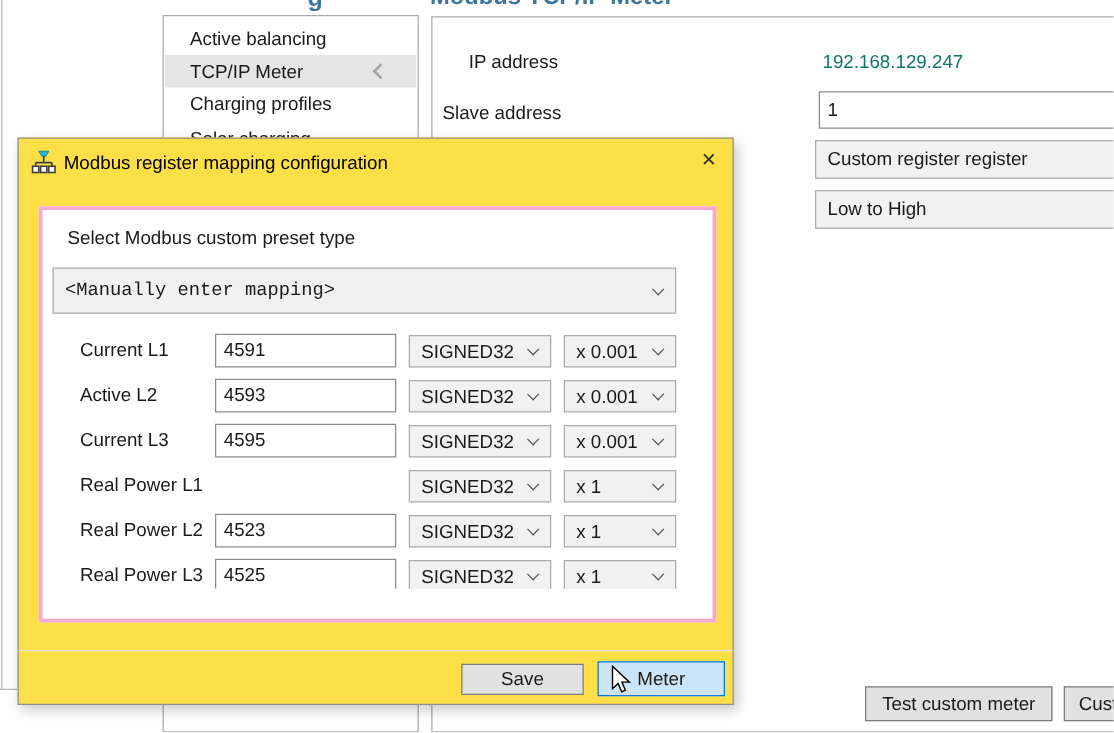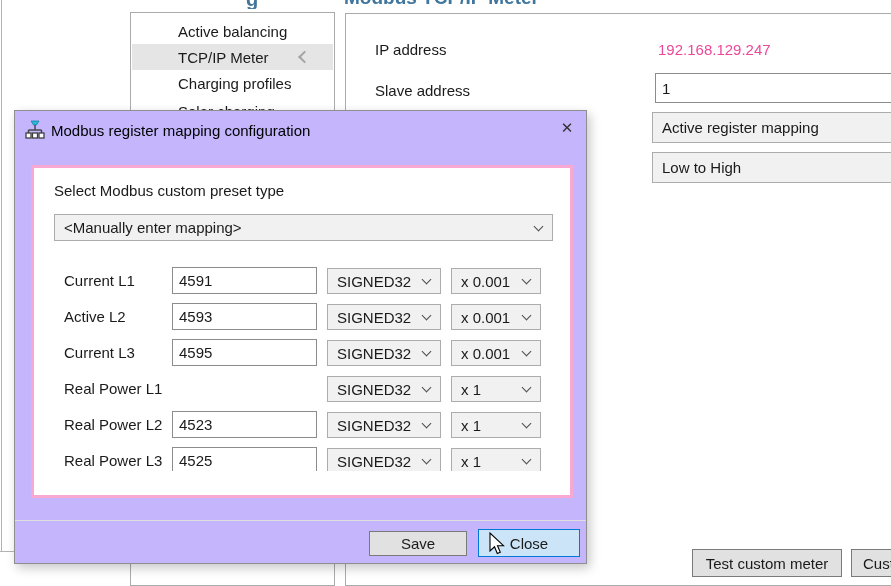--- a/index.html
+++ b/index.html
@@ -12,46 +12,46 @@
   .edge-h { position:absolute; left:0; top:551px; width:14px; height:1px; background:#b3b3b3; }
 
   .frag { position:absolute; overflow:hidden; color:#40759C; font-weight:600; }
   .frag-left  { left:238px; top:0; width:42px;  height:9px; }
   .frag-left span  { position:relative; top:-12px; left:8px; font-size:20px; display:inline-block; }
   .frag-right { left:344px; top:0; width:215px; height:8px; }
   .frag-right span { position:relative; top:-13px; font-size:19px; display:inline-block; }
 
   
   .sidebar { position:absolute; left:130px; top:12px; width:205px; height:574px; background:#fff; border:1px solid #ABABAB; }
-  .side-item { position:absolute; left:1px; right:1px; height:26px; display:flex; align-items:center; padding-left:46px; font-size:15px; color:#1a1a1a; }
+  .side-item { position:absolute; left:1px; right:1px; height:26px; display:flex; align-items:center; padding-left:20px; font-size:15px; color:#1a1a1a; }
   .side-item.sel { background:#E5E5E5; }
   .chev-left { position:absolute; right:24px; top:50%; width:9px; height:9px; border-left:2px solid #A3A3A3; border-bottom:2px solid #A3A3A3; transform:translateY(-50%) rotate(45deg); }
 
   
   .content-box { position:absolute; left:345px; top:13px; width:560px; height:573px; background:#fff; border:1px solid #ABABAB; }
   .flabel { position:absolute; font-size:15px; color:#1a1a1a; white-space:nowrap; }
-  .fvalue { position:absolute; font-size:15px; color:#ec4899; white-space:nowrap; }
+  .fvalue { position:absolute; font-size:15px; color:#0f766e; white-space:nowrap; }
 
   .tinput { position:absolute; background:#fff; border:1px solid #8C8C8C; font-size:15px; color:#1a1a1a; padding:0 6px; font-family:inherit; outline:none; }
 
   .combo { position:absolute; background:#F1F1F1; border:1px solid #ACACAC; font-size:15px; color:#1a1a1a; display:flex; align-items:center; padding:0 9px; white-space:nowrap; }
   .combo .chev-down { position:absolute; right:10px; top:50%; width:7px; height:7px; border-right:1.6px solid #4d4d4d; border-bottom:1.6px solid #4d4d4d; transform:translateY(-72%) rotate(45deg); }
 
   .btn { position:absolute; background:#E1E1E1; border:1px solid #7A7A7A; font-size:15px; color:#1a1a1a; display:flex; align-items:center; justify-content:center; white-space:nowrap; cursor:default; }
   .btn.left-text { justify-content:flex-start; padding-left:11px; }
 
   
-  .dialog { position:absolute; left:14px; top:110px; width:573px; height:454px; background:#c4b5fd; border:1px solid #8F8F8F; box-shadow:3px 4px 10px rgba(0,0,0,0.22); }
+  .dialog { position:absolute; left:14px; top:110px; width:573px; height:454px; background:#fde047; border:1px solid #8F8F8F; box-shadow:3px 4px 10px rgba(0,0,0,0.22); }
   .dlg-title { position:absolute; left:36px; top:11px; font-size:15px; color:#000; white-space:nowrap; }
   .dlg-icon { position:absolute; left:10px; top:9px; width:20px; height:20px; }
   .dlg-close { position:absolute; right:4px; top:3px; width:30px; height:28px; display:flex; align-items:center; justify-content:center; }
 
   .panel { position:absolute; left:16px; top:54px; width:542px; height:333px; border:3px solid #f9a8d4; background:#fff; }
   .preset-label { position:absolute; left:20px; top:14px; font-size:15px; }
-  .preset-combo { left:20px; top:46px; width:499px; height:27px; }
+  .preset-combo { left:8px; top:46px; width:499px; height:37px;font-family:Liberation Mono, monospace; }
 
   .rows-viewport { position:absolute; left:0; top:91px; width:540px; height:212px; overflow:hidden; }
   .map-row { position:absolute; left:0; width:540px; height:28px; }
   .map-row .rlabel { position:absolute; left:30px; top:5px; font-size:15px; white-space:nowrap; }
   .map-row .rinput { left:138px; top:0; width:145px; height:27px; }
   .map-row .rtype  { left:293px; top:1px; width:114px; height:26px; }
   .map-row .rmult  { left:417px; top:1px; width:90px;  height:26px; }
 
   .footer-sep { position:absolute; left:0; top:409px; width:571px; height:1px; background:#DFDFDF; }
   .btn-save  { left:354px; top:420px; width:98px;  height:25px; }
@@ -88,25 +88,25 @@
     <div class="side-item" style="top:83px; height:30px;">
       <span>Solar charging</span>
     </div>
   </div>
 
   <div class="content-box"></div>
 
   <div class="flabel" style="left:375px; top:41px;">IP address</div>
   <div class="fvalue" style="left:658px; top:41px;">192.168.129.247</div>
 
-  <div class="flabel" style="left:375px; top:82px;">Slave address</div>
+  <div class="flabel" style="left:354px; top:82px;">Slave address</div>
   <input class="tinput" style="left: 655px; top: 73px; width: 240px; height: 30px;" value="1">
 
   <div class="combo" style="left:652px; top:112px; width:280px; height:31px;">
-    <span>Active register mapping</span>
+    <span>Custom register register</span>
   </div>
   <div class="combo" style="left:652px; top:152px; width:280px; height:31px;">
     <span>Low to High</span>
   </div>
 
   <div class="btn" style="left:692px; top:549px; width:150px; height:28px;">
     <span>Test custom meter</span>
   </div>
   <div class="btn left-text" style="left:851px; top:549px; width:150px; height:28px;">
     <span>Custo</span>
@@ -220,21 +220,21 @@
 
       </div>
     </div>
 
     <div class="footer-sep"></div>
 
     <div class="btn btn-save">
       <span>Save</span>
     </div>
     <div class="btn btn-close">
-      <span>Close</span>
+      <span>Meter</span>
     </div>
 
     <svg class="cursor" viewBox="0 0 20 24">
       <path d="M3,1 L3,19 L7.5,14.8 L10.3,21.5 L13.3,20.2 L10.5,13.7 L16.5,13.7 Z" fill="#ffffff" stroke="#000000" stroke-width="1.1"></path>
     </svg>
   </div>
 
 </div>
 
 </body></html>

